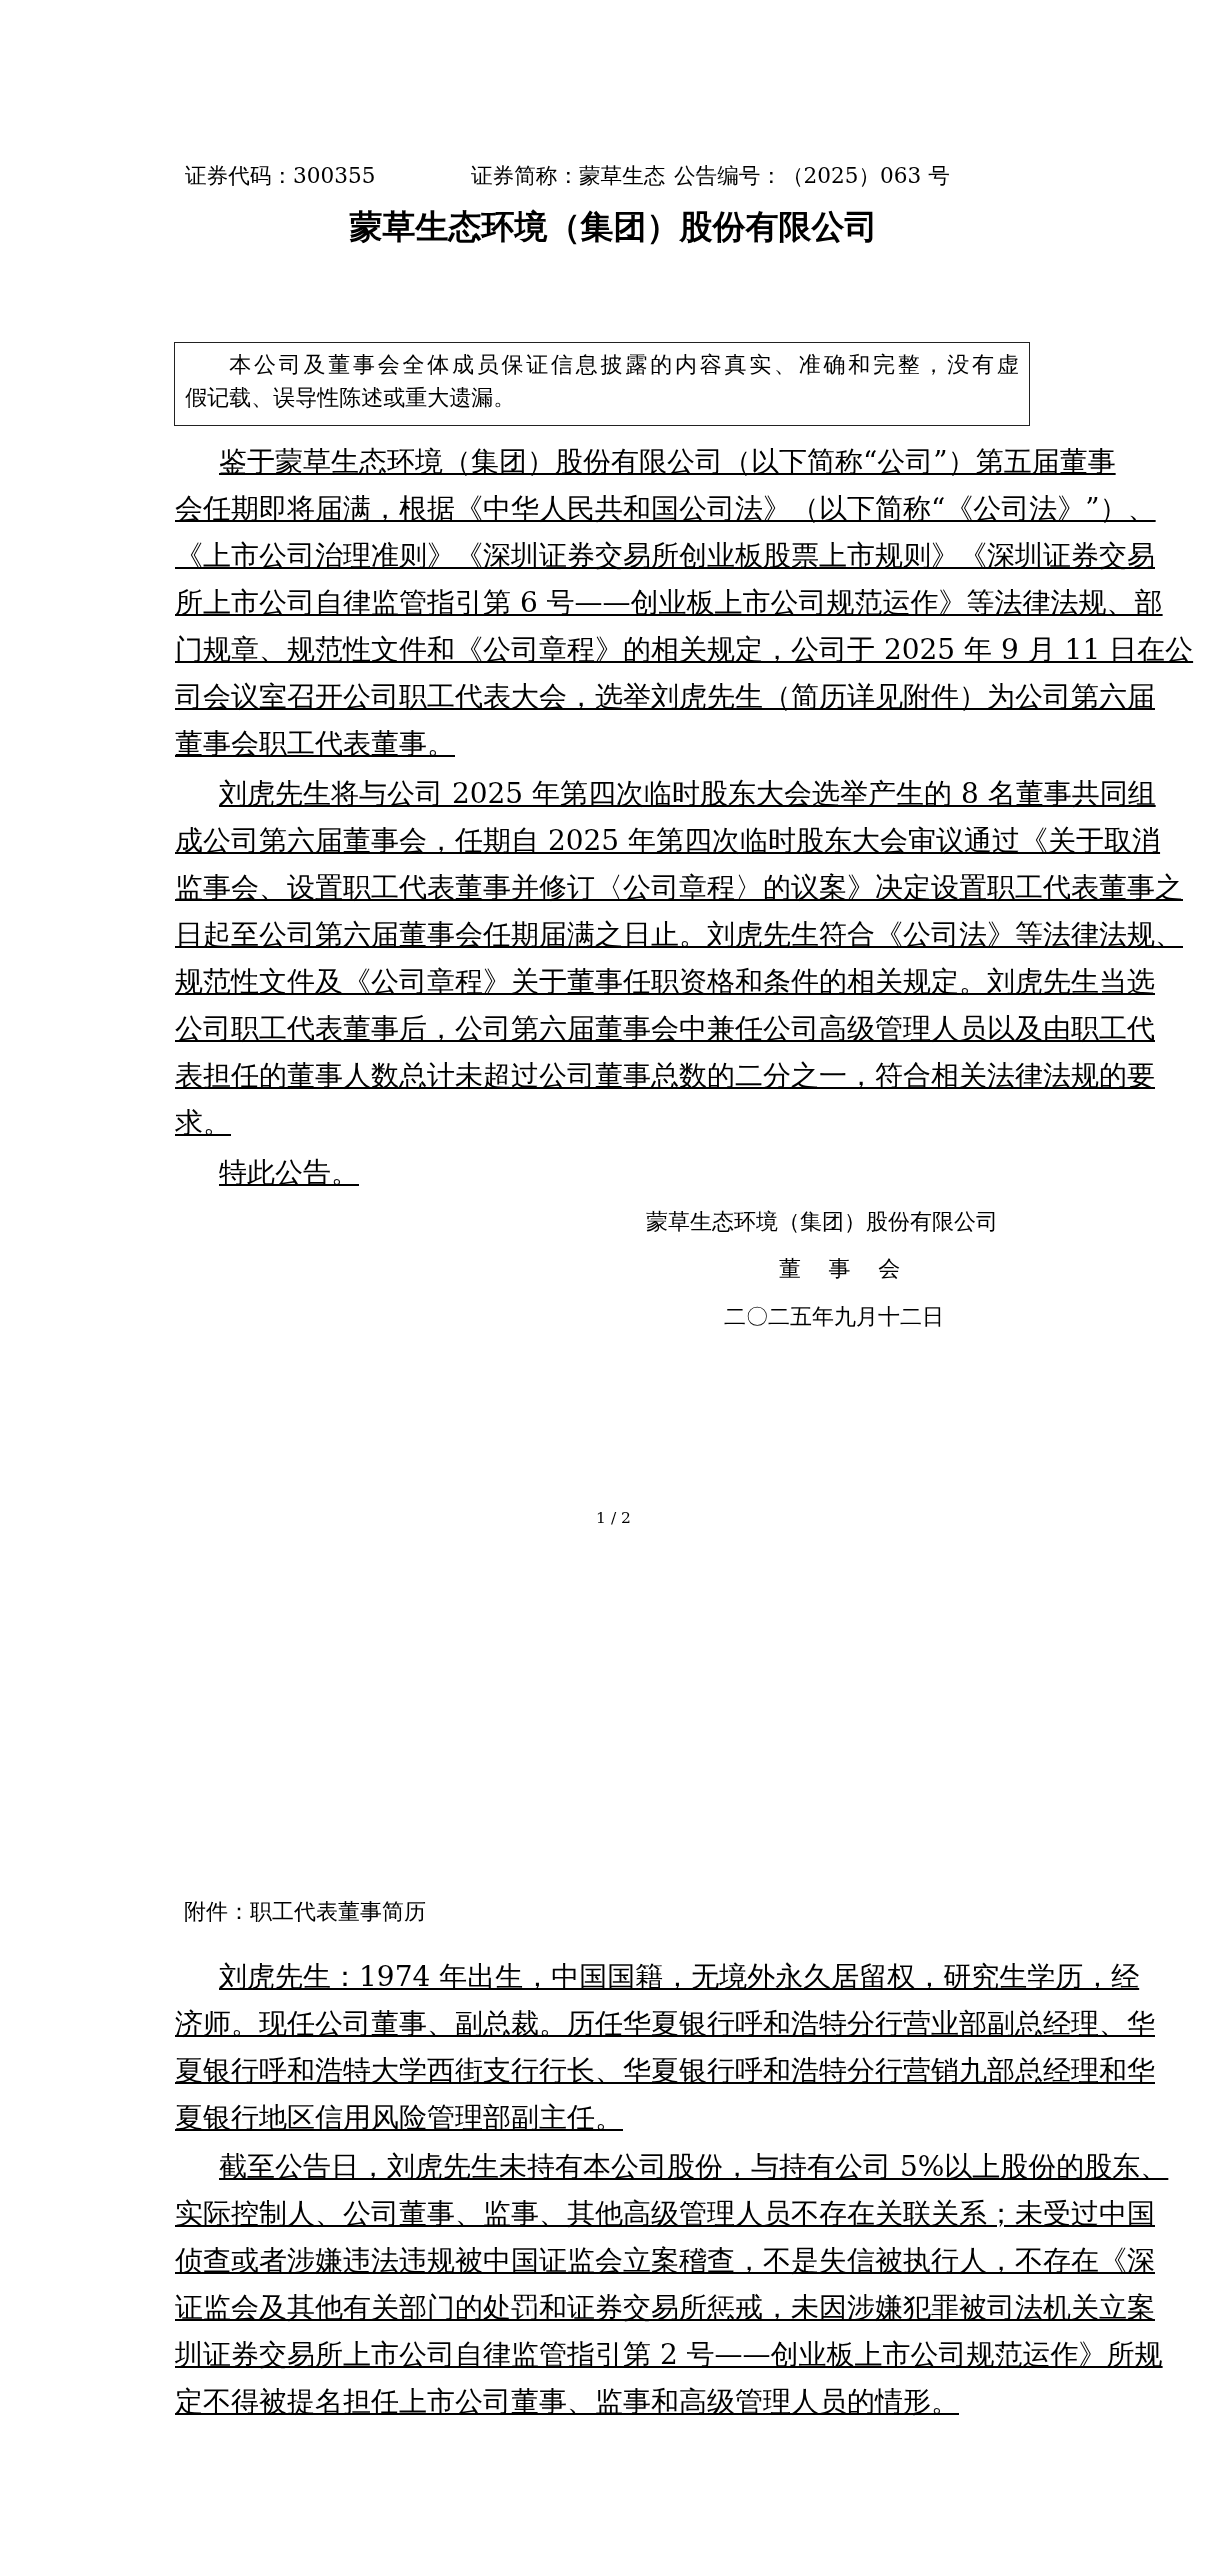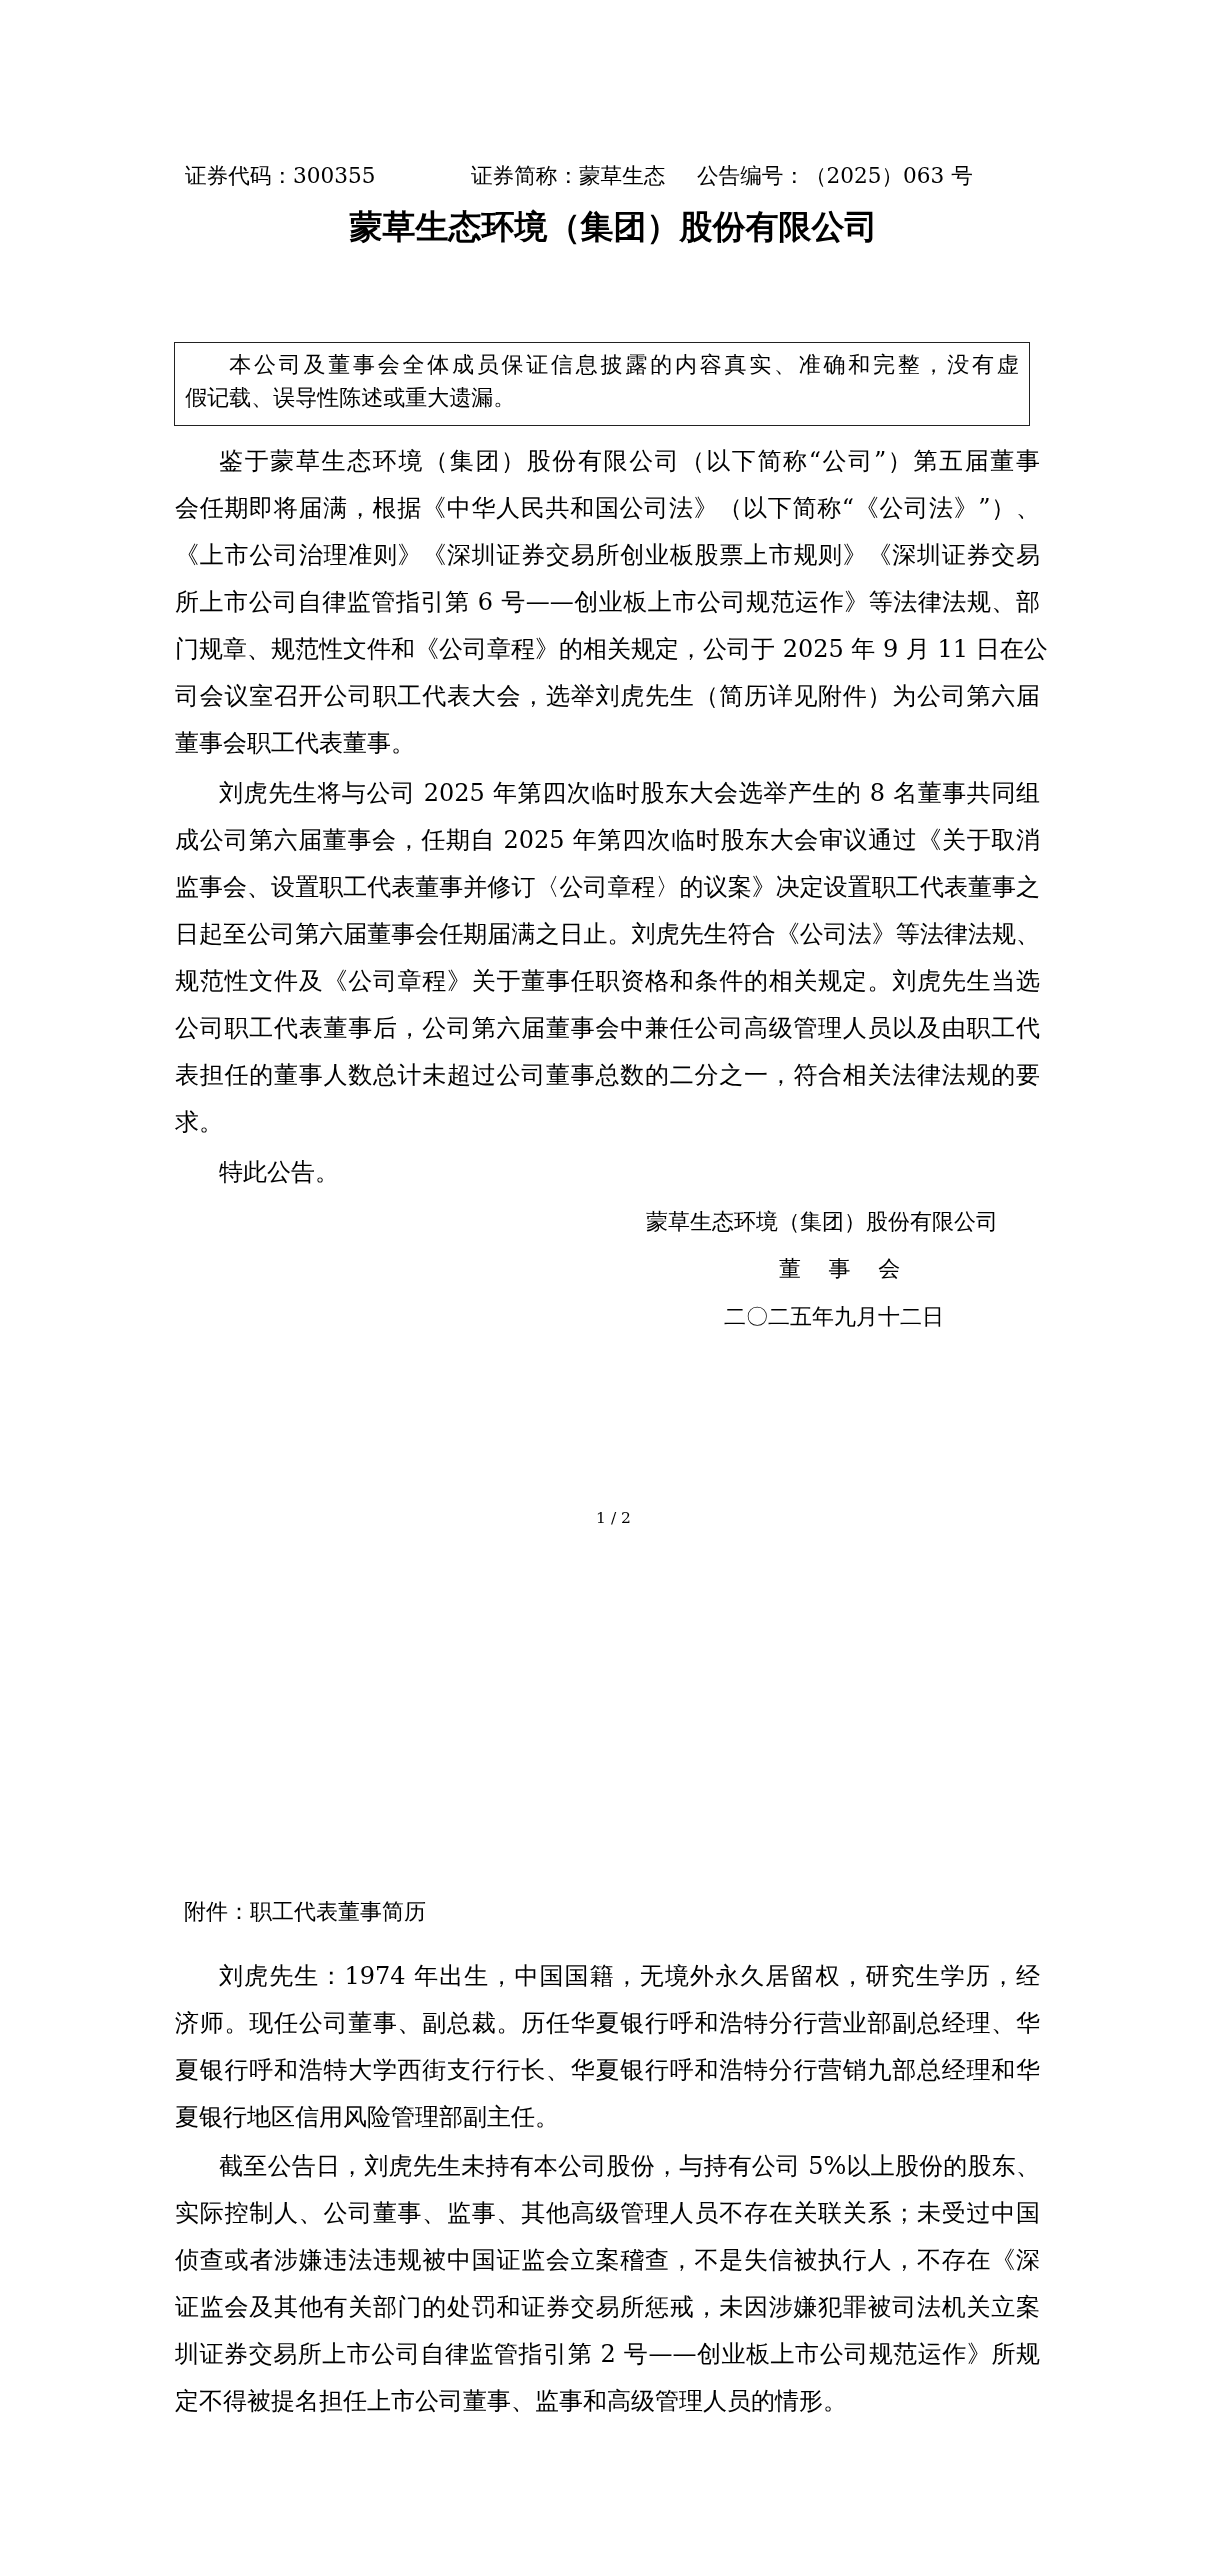--- a/index.html
+++ b/index.html
@@ -28,21 +28,21 @@
       left: 185px;
       width: 866px;
       height: 31px;
       font-size: 21.6px;
       line-height: 31px;
       white-space: nowrap;
     }
     .header-line span { position: absolute; top: 0; }
     .hl-code { left: 0; }
     .hl-abbr { left: 286px; }
-    .hl-num  { left: 512px; }
+    .hl-num  { left: 489px; }
 
     .title {
       position: absolute;
       left: 0;
       width: 1227px;
       text-align: center;
       font-family: "DejaVu Sans", "Liberation Sans", sans-serif;
       font-weight: bold;
       font-size: 33px;
       line-height: 41px;
@@ -71,26 +71,27 @@
     .notice-box .line.last { text-align-last: left; }
     .notice-box .line.indent { padding-left: 44px; }
 
     .para {
       position: absolute;
       left: 175px;
       width: 865px;
     }
     .para .line {
       display: block;
-      font-size: 24px;
+      font-size: 28px;
       line-height: 47px;
       height: 47px;
       white-space: nowrap;
       text-align: justify;
       text-align-last: justify;
+      text-decoration: underline;
     }
     .para .line.indent { padding-left: 44px; }
     .para .line.last { text-align-last: left; }
 
     .sign {
       position: absolute;
       font-size: 22px;
       line-height: 31px;
       white-space: nowrap;
     }

